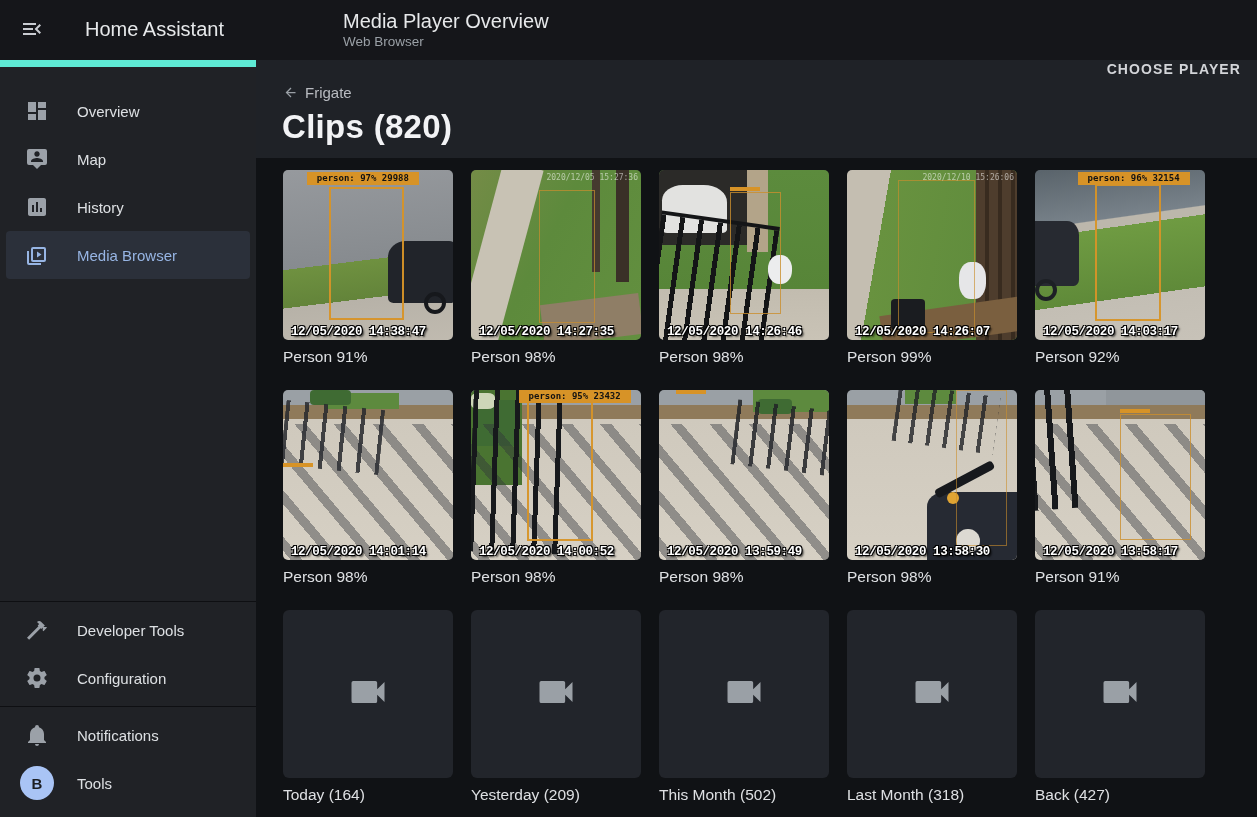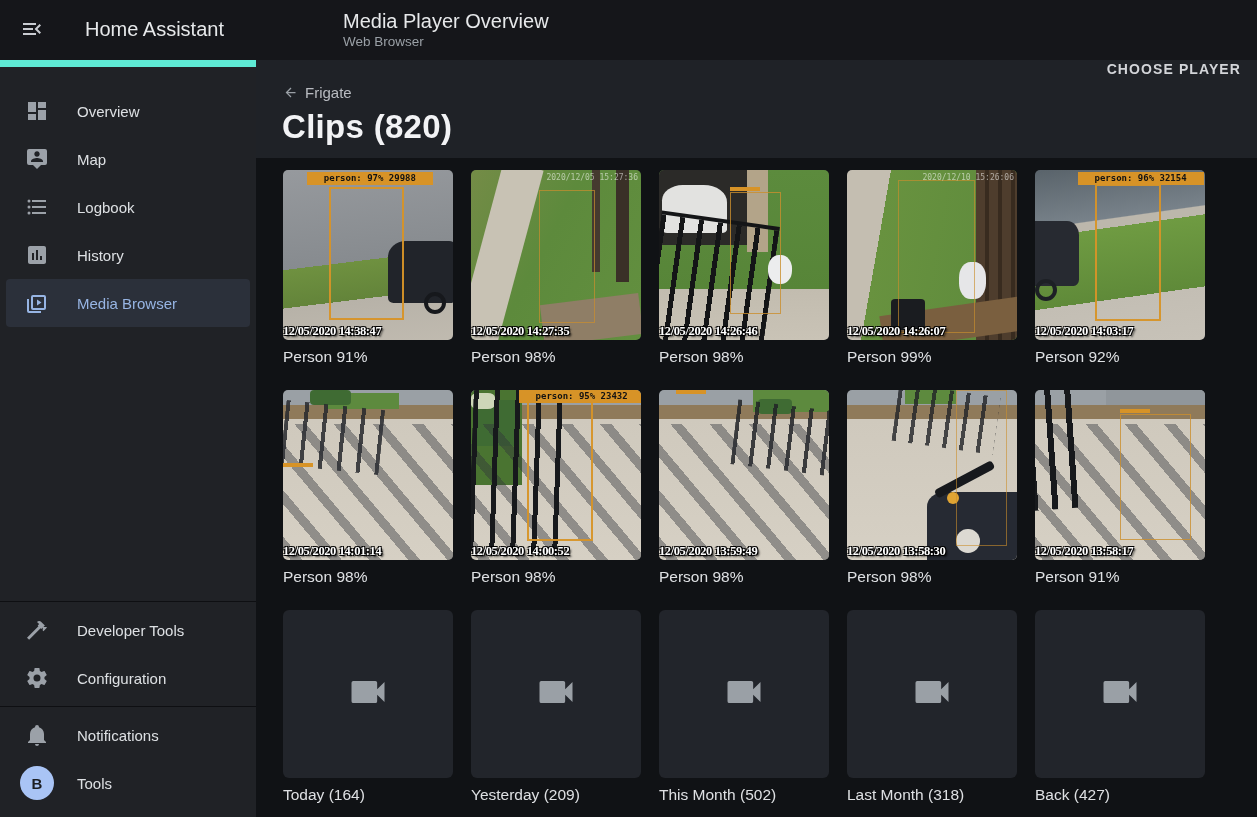--- a/index.html
+++ b/index.html
@@ -53,31 +53,31 @@
   .grid { position:absolute; left:256px; top:158px; width:1001px; height:659px;
     background:#101215; padding:12px 0 0 27px; }
   .grid-inner { display:grid; grid-template-columns:repeat(5,170px); column-gap:18px; row-gap:23px; }
   .cell { width:170px; cursor:pointer; }
   .thumb { position:relative; width:170px; height:170px; border-radius:5px; overflow:hidden;
     background:#1a1c20; }
   .caption { margin-top:7px; font-size:15.5px; color:#dee0e3; line-height:20px;
     white-space:nowrap; overflow:hidden; }
 
   
-  .ts { position:absolute; left:0; bottom:1px; z-index:9;
-    font-family:Liberation Serif, serif; font-weight:bold; font-size:12.5px; color:#fff;
+  .ts { position:absolute; left:8px; bottom:1px; z-index:9;
+    font-family:Liberation Mono, monospace; font-weight:bold; font-size:12.5px; color:#fff;
     letter-spacing:-0.4px; white-space:nowrap;
     text-shadow:1px 1px 0 #000,-1px 1px 0 #000,1px -1px 0 #000,-1px -1px 0 #000,2px 2px 2px rgba(0,0,0,.8); }
   .camts { position:absolute; right:3px; top:3px; z-index:9; font-family:"DejaVu Sans Mono",monospace;
     font-size:8px; color:rgba(255,255,255,.55); white-space:nowrap; }
   .bbox { position:absolute; border:2px solid rgba(215,147,39,.95); z-index:7; }
   .bbox.thin { border-width:1px; border-color:rgba(203,143,45,.8); }
   .chip { position:absolute; z-index:8; background:#d79327; color:#121212;
     font-family:"DejaVu Sans Mono",monospace; font-weight:bold; font-size:9px;
-    line-height:13px; padding:0 17px; white-space:nowrap; }
+    line-height:13px; padding:0 10px; white-space:nowrap; }
   .chip.tiny { width:30px; height:4px; padding:0; }
 
   
   .bg,.a,.b,.c,.d,.e,.f,.stripes,.head,.torso,.legs,.person { position:absolute; }
   .person { z-index:5; }
   .stripes { z-index:3; }
 
   
   .s1 .bg { left:-20%; top:-20%; width:140%; height:140%; transform:rotate(-7deg);
     background:linear-gradient(to bottom,#9a9da1 0%,#878b8f 52%,#6f9140 52%,#63843a 68%,#b7b2a8 68%,#c4beb3 100%); }
@@ -258,28 +258,20 @@
 
   <div class="side-item">
     <span class="ic">
       <svg viewBox="0 0 24 24">
           <path d="M20,2H4A2,2 0 0,0 2,4V16A2,2 0 0,0 4,18H8L12,22L16,18H20A2,2 0 0,0 22,16V4A2,2 0 0,0 20,2M12,4.3C13.5,4.3 14.7,5.5 14.7,7C14.7,8.5 13.5,9.7 12,9.7C10.5,9.7 9.3,8.5 9.3,7C9.3,5.5 10.5,4.3 12,4.3M18,15H6V14.1C6,12.1 10,11 12,11C14,11 18,12.1 18,14.1V15Z"></path>
         </svg>
     </span>
     <span class="lbl">Map</span>
   </div>
 
-  <div class="side-item">
-    <span class="ic">
-      <svg viewBox="0 0 24 24">
-          <path d="M7,5H21V7H7V5M7,13V11H21V13H7M4,4.5A1.5,1.5 0 0,1 5.5,6A1.5,1.5 0 0,1 4,7.5A1.5,1.5 0 0,1 2.5,6A1.5,1.5 0 0,1 4,4.5M4,10.5A1.5,1.5 0 0,1 5.5,12A1.5,1.5 0 0,1 4,13.5A1.5,1.5 0 0,1 2.5,12A1.5,1.5 0 0,1 4,10.5M7,19V17H21V19H7M4,16.5A1.5,1.5 0 0,1 5.5,18A1.5,1.5 0 0,1 4,19.5A1.5,1.5 0 0,1 2.5,18A1.5,1.5 0 0,1 4,16.5Z"></path>
-        </svg>
-    </span>
-    <span class="lbl">Logbook</span>
-  </div>
 
   <div class="side-item">
     <span class="ic">
       <svg viewBox="0 0 24 24">
           <path d="M19,3H5C3.9,3 3,3.9 3,5V19C3,20.1 3.9,21 5,21H19C20.1,21 21,20.1 21,19V5C21,3.9 20.1,3 19,3M9,17H7V10H9V17M13,17H11V7H13V17M17,17H15V13H17V17Z"></path>
         </svg>
     </span>
     <span class="lbl">History</span>
   </div>
 

